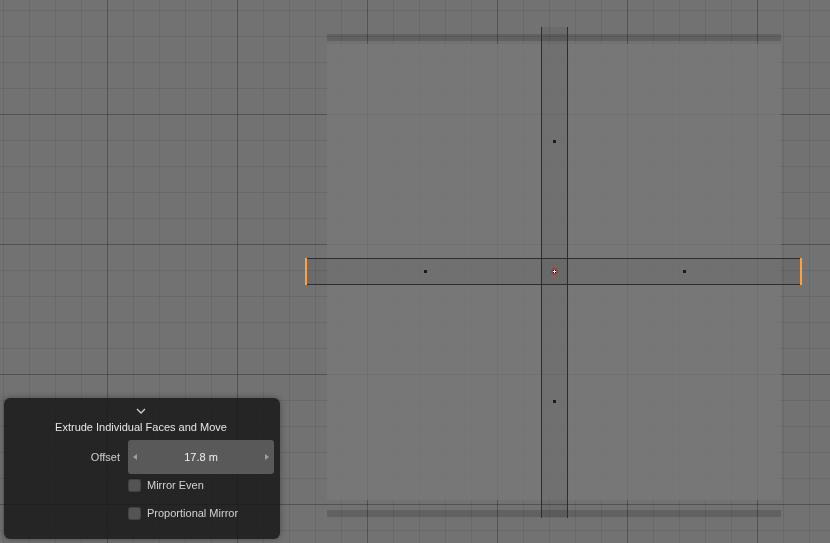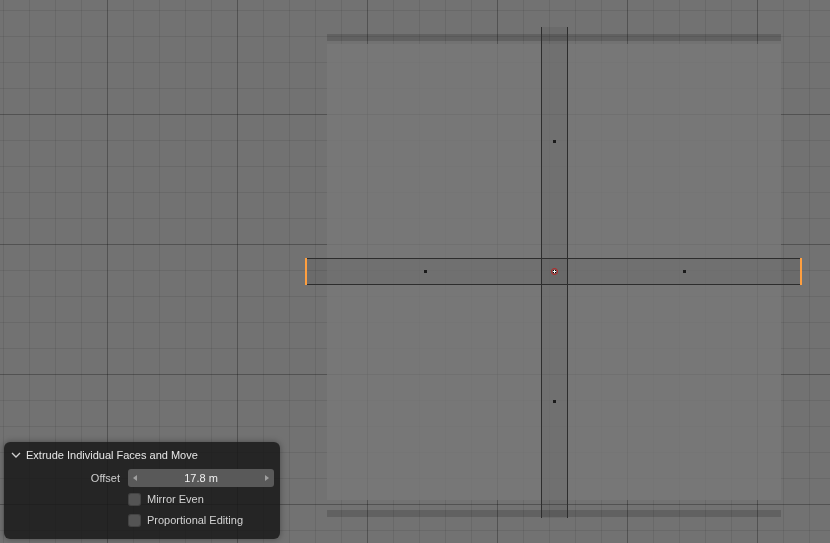--- a/index.html
+++ b/index.html
@@ -124,54 +124,55 @@
     padding: 4px 6px 8px 6px;
     box-sizing: border-box;
     box-shadow: 0 0 6px rgba(0,0,0,0.35);
   }
   .op-header {
     display: flex;
     align-items: center;
     gap: 4px;
     padding: 3px 2px 6px 0;
     cursor: pointer;
+    flex-direction: column;
   }
   .op-header .chev {
     width: 12px;
     height: 12px;
     display: inline-flex;
     align-items: center;
     justify-content: center;
   }
   .op-header h1 {
     font-size: 11px;
     font-weight: 400;
     margin: 0;
     color: #e6e6e6;
   }
   .op-row {
     display: flex;
     align-items: center;
     height: 20px;
-    margin: 1px 0;
+    margin: 8px 0;
   }
   .op-row .label-col {
     width: 110px;
     text-align: right;
     padding-right: 8px;
     color: #cfcfcf;
   }
   .op-row .ctrl-col {
     flex: 1;
     display: flex;
     align-items: center;
   }
   .num-field {
     flex: 1;
-    height: 18px;
+    height: 34px;
     background: #595959;
     border-radius: 3px;
     display: flex;
     align-items: center;
     justify-content: center;
     color: #f1f1f1;
     position: relative;
     cursor: ew-resize;
   }
   .num-field::before, .num-field::after {
@@ -254,16 +255,16 @@
       <span class="cb"></span>
       <span class="cb-label">Mirror Even</span>
     </div>
   </div>
 
 
   <div class="op-row">
     <div class="label-col"></div>
     <div class="ctrl-col">
       <span class="cb"></span>
-      <span class="cb-label">Proportional Editing</span>
+      <span class="cb-label">Proportional Mirror</span>
     </div>
   </div>
 </div>
 
 </body></html>

